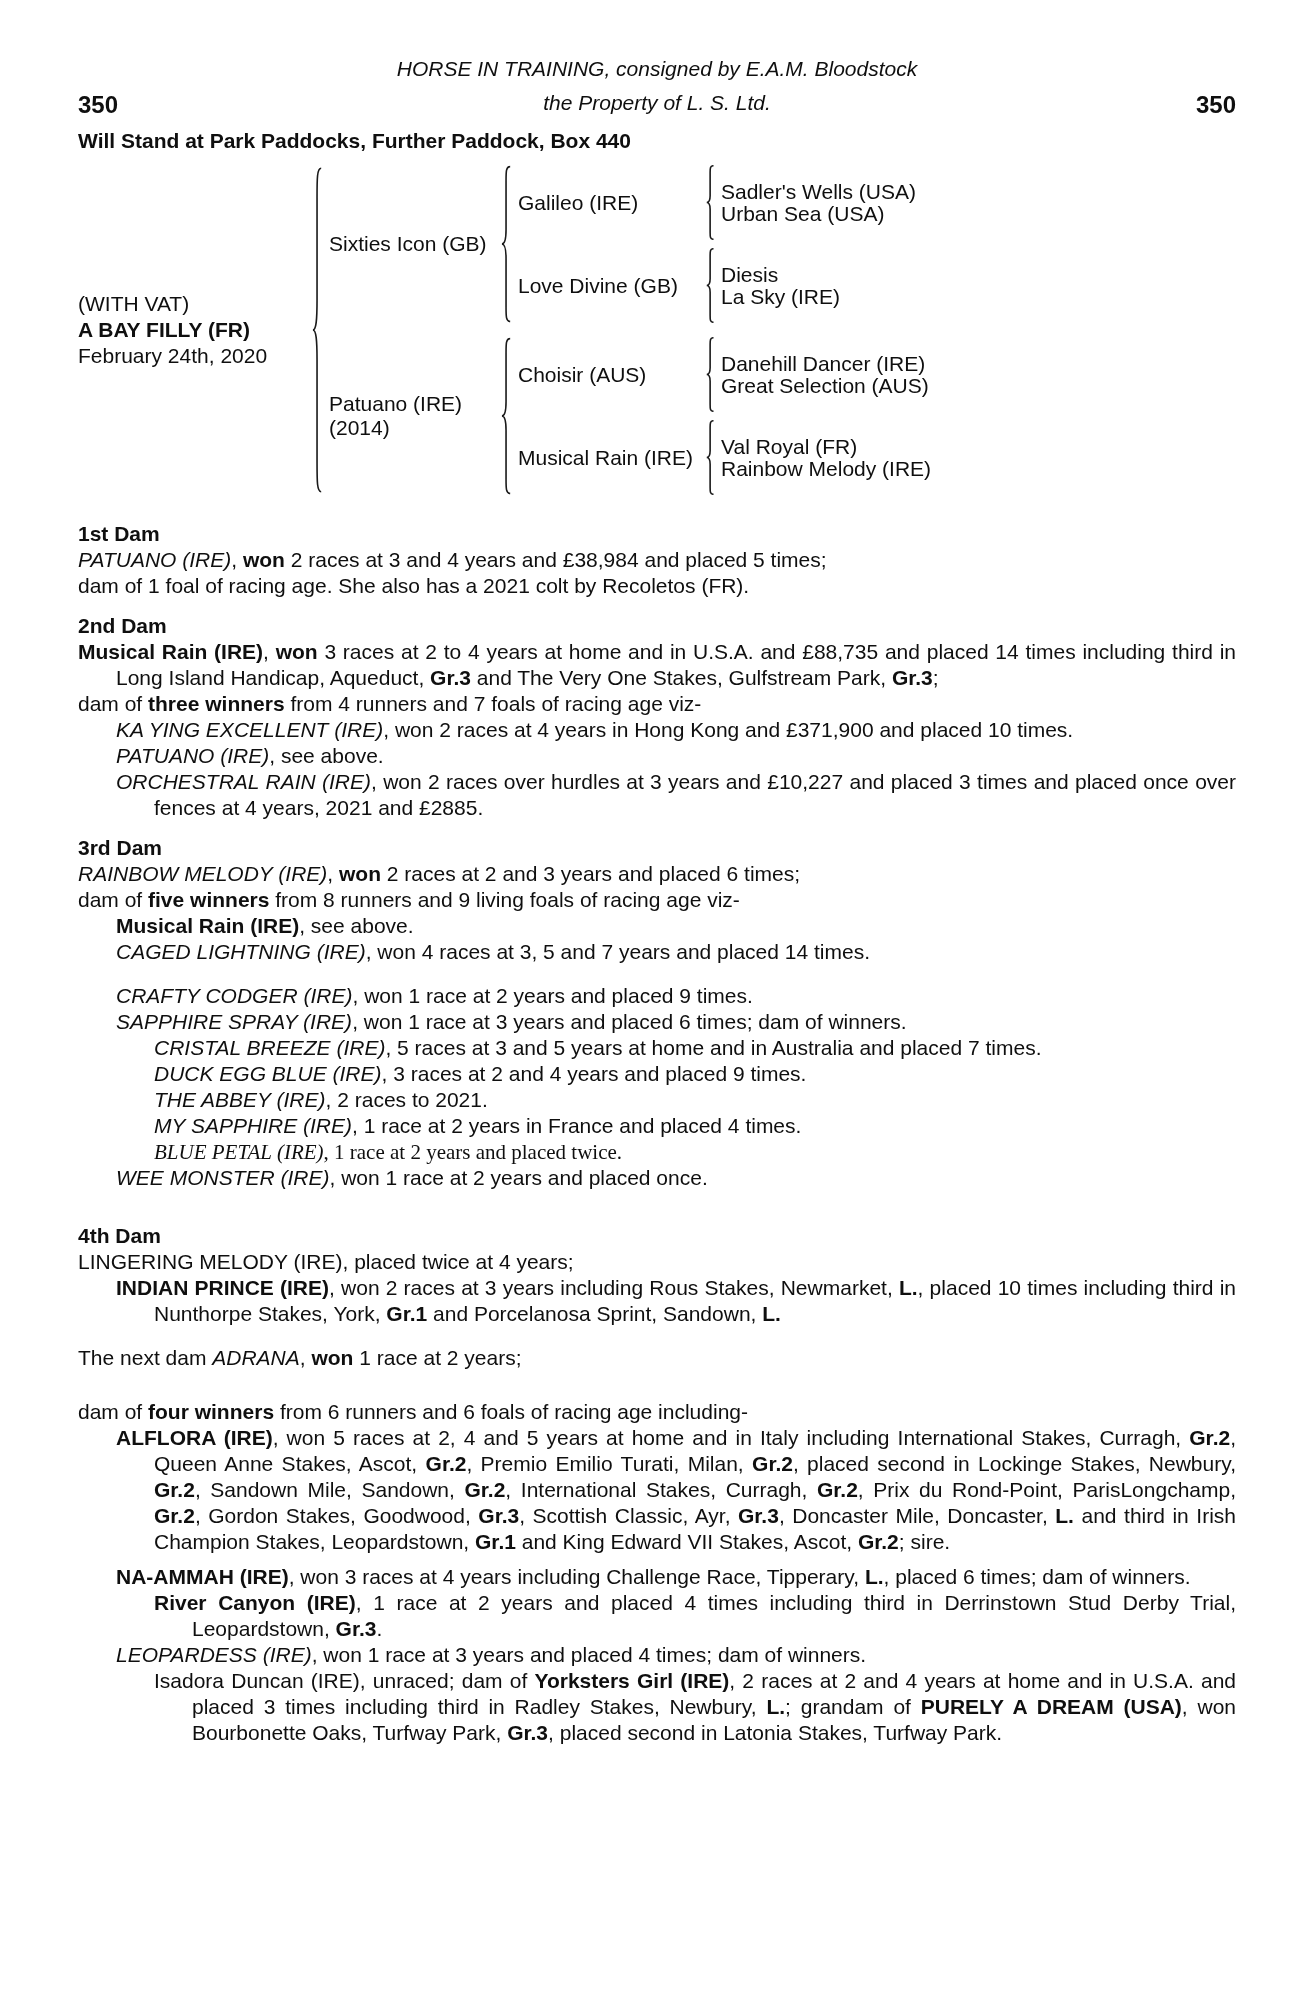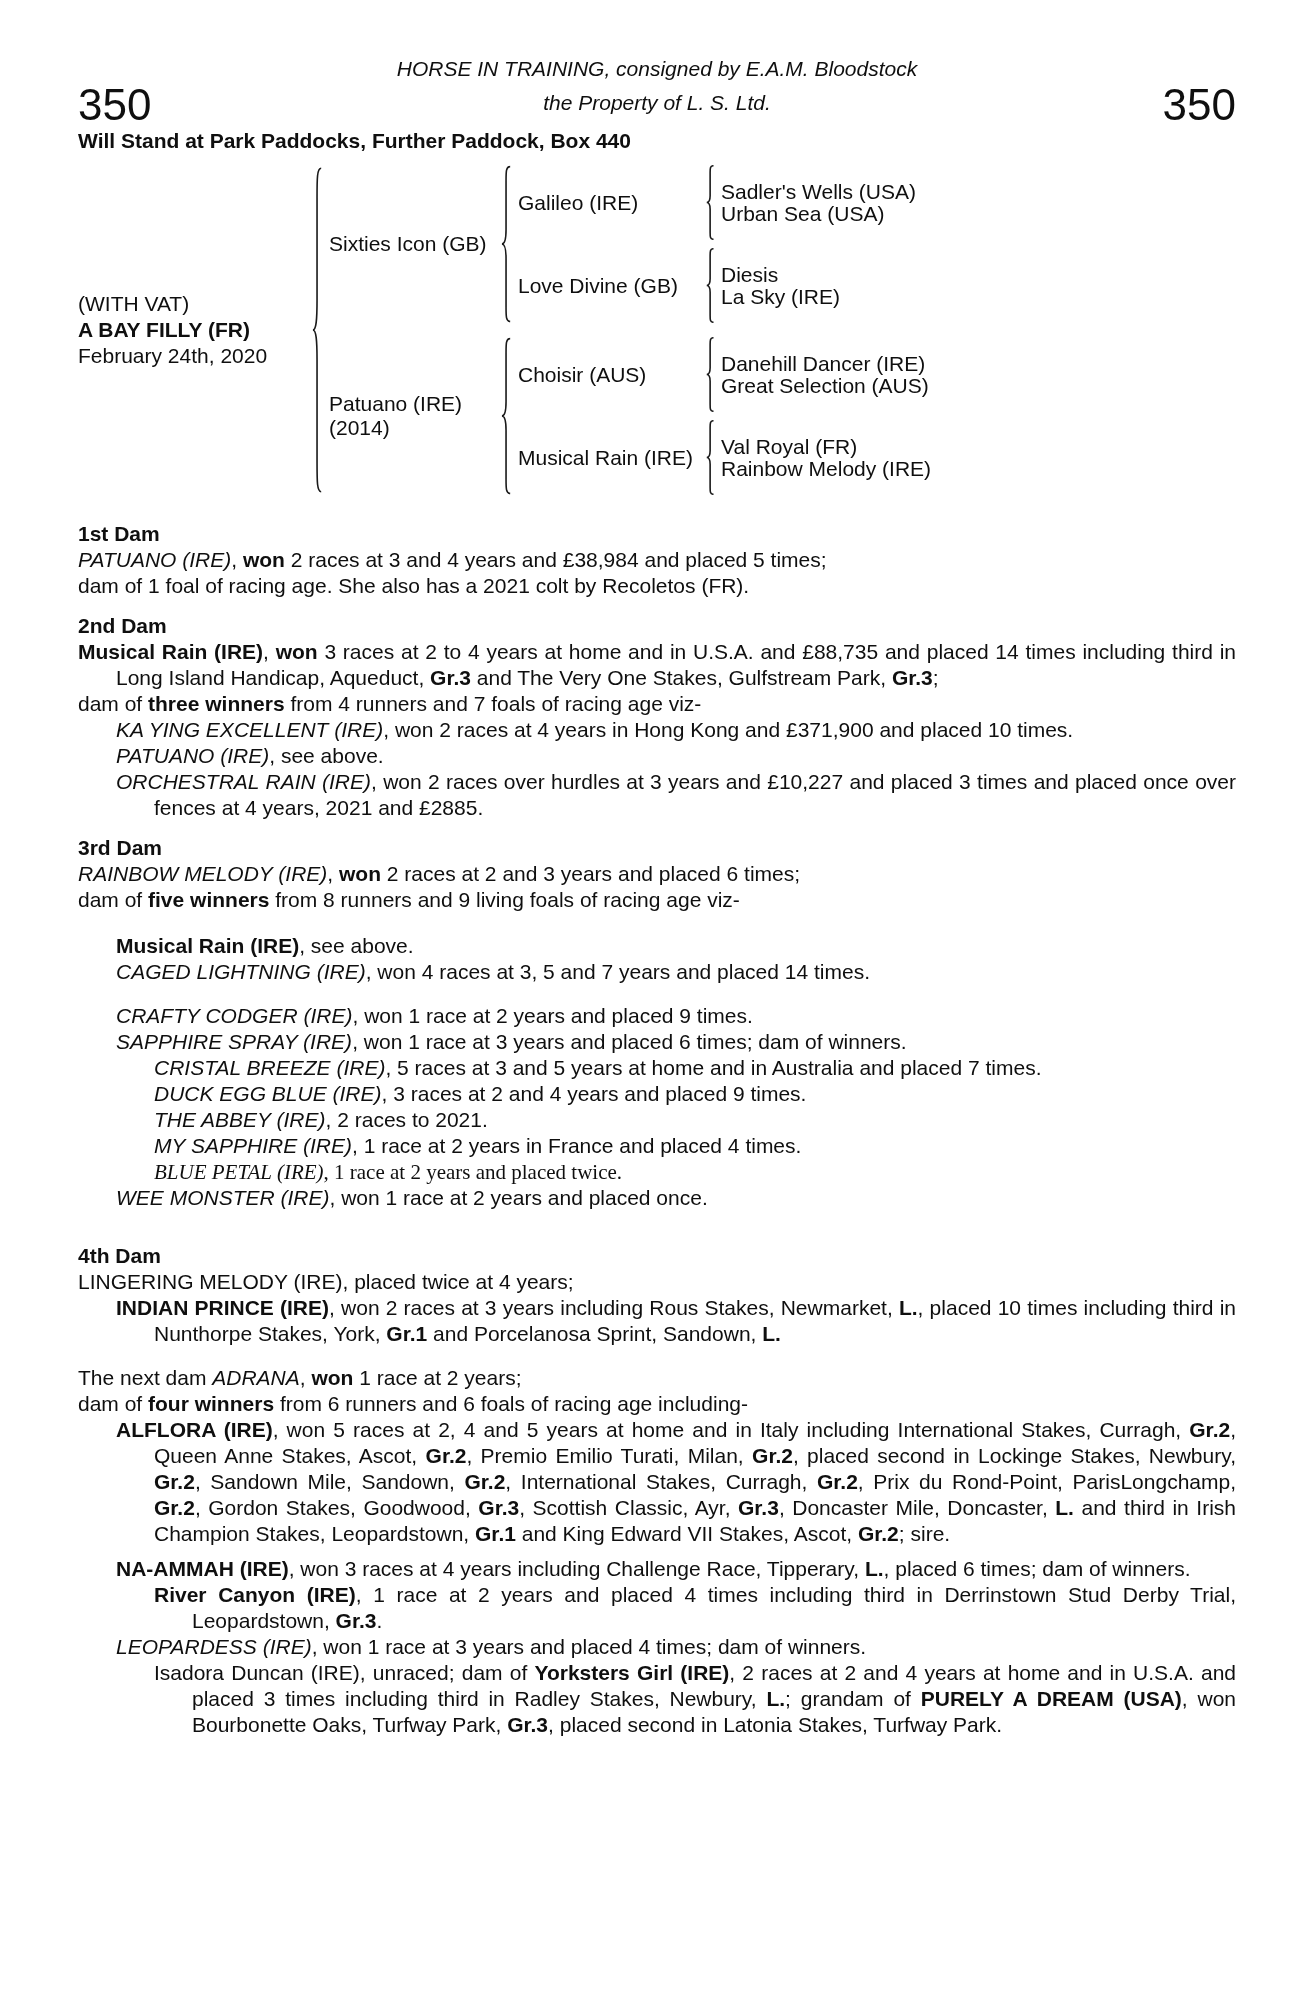--- a/index.html
+++ b/index.html
@@ -8,21 +8,21 @@
     background:#ffffff;color:#0f0f0f;
     padding:52px 78px 0 78px;
     font-family:"Liberation Sans","DejaVu Sans",sans-serif;
     font-size:21px;
     overflow:hidden;
   }
   
   .page-header{position:relative;text-align:center;line-height:34px;}
   .consign-line{font-style:italic;}
   .property-line{font-style:italic;}
-  .lot{position:absolute;bottom:-2px;font-weight:normal;font-size:44px;line-height:34px;}
+  .lot{position:absolute;bottom:-2px;font-weight:bold;font-size:24px;line-height:34px;}
   .lot-left{left:0;}
   .lot-right{right:0;}
   .stand-line{font-weight:bold;margin-top:9px;}
   
   .pedigree{display:flex;align-items:center;margin-top:12px;}
   .ped-info{width:232px;line-height:26px;flex:0 0 auto;}
   .horse-name{font-weight:bold;}
   .ped-col{display:flex;flex-direction:column;}
   .ped-col2{row-gap:14px;}
   .ped-col3{row-gap:8px;}
@@ -152,35 +152,35 @@
       <div class="para" style="padding-left: 0px; text-indent: 0px;"><span>dam of 1 foal of racing age. She also has a 2021 colt by Recoletos (FR).</span></div>
       <div class="para heading" style="padding-left: 0px; text-indent: 0px;"><span>2nd Dam</span></div>
       <div class="para" style="padding-left: 38px; text-indent: -38px;"><span class="f-b">Musical Rain (IRE)</span><span>, </span><span class="f-b">won</span><span> 3 races at 2 to 4 years at home and in U.S.A. and £88,735 and placed 14 times including third in Long Island Handicap, Aqueduct, </span><span class="f-b">Gr.3</span><span> and The Very One Stakes, Gulfstream Park, </span><span class="f-b">Gr.3</span><span>;</span></div>
       <div class="para" style="padding-left: 0px; text-indent: 0px;"><span>dam of </span><span class="f-b">three winners</span><span> from 4 runners and 7 foals of racing age viz-</span></div>
       <div class="para" style="padding-left: 76px; text-indent: -38px;"><span class="f-i">KA YING EXCELLENT (IRE)</span><span>, won 2 races at 4 years in Hong Kong and £371,900 and placed 10 times.</span></div>
       <div class="para" style="padding-left: 76px; text-indent: -38px;"><span class="f-i">PATUANO (IRE)</span><span>, see above.</span></div>
       <div class="para" style="padding-left: 76px; text-indent: -38px;"><span class="f-i">ORCHESTRAL RAIN (IRE)</span><span>, won 2 races over hurdles at 3 years and £10,227 and placed 3 times and placed once over fences at 4 years, 2021 and £2885.</span></div>
       <div class="para heading" style="padding-left: 0px; text-indent: 0px;"><span>3rd Dam</span></div>
       <div class="para" style="padding-left: 0px; text-indent: 0px;"><span class="f-i">RAINBOW MELODY (IRE)</span><span>, </span><span class="f-b">won</span><span> 2 races at 2 and 3 years and placed 6 times;</span></div>
       <div class="para" style="padding-left: 0px; text-indent: 0px;"><span>dam of </span><span class="f-b">five winners</span><span> from 8 runners and 9 living foals of racing age viz-</span></div>
-      <div class="para" style="padding-left: 76px; text-indent: -38px; margin-top: 20px;"><span class="f-b">Musical Rain (IRE)</span><span>, see above.</span></div>
+      <div class="para" style="padding-left: 76px; text-indent: -38px;"><span class="f-b">Musical Rain (IRE)</span><span>, see above.</span></div>
       <div class="para" style="padding-left: 76px; text-indent: -38px;"><span class="f-i">CAGED LIGHTNING (IRE)</span><span>, won 4 races at 3, 5 and 7 years and placed 14 times.</span></div>
       <div class="para" style="padding-left: 76px; text-indent: -38px; margin-top: 18px;"><span class="f-i">CRAFTY CODGER (IRE)</span><span>, won 1 race at 2 years and placed 9 times.</span></div>
       <div class="para" style="padding-left: 76px; text-indent: -38px;"><span class="f-i">SAPPHIRE SPRAY (IRE)</span><span>, won 1 race at 3 years and placed 6 times; dam of winners.</span></div>
       <div class="para" style="padding-left: 114px; text-indent: -38px;"><span class="f-i">CRISTAL BREEZE (IRE)</span><span>, 5 races at 3 and 5 years at home and in Australia and placed 7 times.</span></div>
       <div class="para" style="padding-left: 114px; text-indent: -38px;"><span class="f-i">DUCK EGG BLUE (IRE)</span><span>, 3 races at 2 and 4 years and placed 9 times.</span></div>
       <div class="para" style="padding-left: 114px; text-indent: -38px;"><span class="f-i">THE ABBEY (IRE)</span><span>, 2 races to 2021.</span></div>
       <div class="para" style="padding-left: 114px; text-indent: -38px;"><span class="f-i">MY SAPPHIRE (IRE)</span><span>, 1 race at 2 years in France and placed 4 times.</span></div>
       <div class="para" style="padding-left: 114px; text-indent: -38px; font-family: Liberation Serif, serif;"><span class="f-i">BLUE PETAL (IRE)</span><span>, 1 race at 2 years and placed twice.</span></div>
       <div class="para" style="padding-left: 76px; text-indent: -38px;"><span class="f-i">WEE MONSTER (IRE)</span><span>, won 1 race at 2 years and placed once.</span></div>
       <div class="para heading" style="padding-left: 0px; text-indent: 0px; margin-top: 32px;"><span>4th Dam</span></div>
       <div class="para" style="padding-left: 0px; text-indent: 0px;"><span>LINGERING MELODY (IRE), placed twice at 4 years;</span></div>
       <div class="para" style="padding-left: 76px; text-indent: -38px;"><span class="f-b">INDIAN PRINCE (IRE)</span><span>, won 2 races at 3 years including Rous Stakes, Newmarket, </span><span class="f-b">L.</span><span>, placed 10 times including third in Nunthorpe Stakes, York, </span><span class="f-b">Gr.1</span><span> and Porcelanosa Sprint, Sandown, </span><span class="f-b">L.</span></div>
       <div class="para gap-lg" style="padding-left: 0px; text-indent: 0px;"><span>The next dam </span><span class="f-i">ADRANA</span><span>, </span><span class="f-b">won</span><span> 1 race at 2 years;</span></div>
-      <div class="para" style="padding-left: 0px; text-indent: 0px;"><span>dam of </span><span class="f-b">four winners</span><span> from 6 runners and 6 foals of racing age including-</span></div>
+      <div class="para" style="padding-left: 0px; text-indent: 0px; margin-top: 28px;"><span>dam of </span><span class="f-b">four winners</span><span> from 6 runners and 6 foals of racing age including-</span></div>
       <div class="para" style="padding-left: 76px; text-indent: -38px;"><span class="f-b">ALFLORA (IRE)</span><span>, won 5 races at 2, 4 and 5 years at home and in Italy including International Stakes, Curragh, </span><span class="f-b">Gr.2</span><span>, Queen Anne Stakes, Ascot, </span><span class="f-b">Gr.2</span><span>, Premio Emilio Turati, Milan, </span><span class="f-b">Gr.2</span><span>, placed second in Lockinge Stakes, Newbury, </span><span class="f-b">Gr.2</span><span>, Sandown Mile, Sandown, </span><span class="f-b">Gr.2</span><span>, International Stakes, Curragh, </span><span class="f-b">Gr.2</span><span>, Prix du Rond-Point, ParisLongchamp, </span><span class="f-b">Gr.2</span><span>, Gordon Stakes, Goodwood, </span><span class="f-b">Gr.3</span><span>, Scottish Classic, Ayr, </span><span class="f-b">Gr.3</span><span>, Doncaster Mile, Doncaster, </span><span class="f-b">L.</span><span> and third in Irish Champion Stakes, Leopardstown, </span><span class="f-b">Gr.1</span><span> and King Edward VII Stakes, Ascot, </span><span class="f-b">Gr.2</span><span>; sire.</span></div>
       <div class="para" style="padding-left: 76px; text-indent: -38px; margin-top: 9px;"><span class="f-b">NA-AMMAH (IRE)</span><span>, won 3 races at 4 years including Challenge Race, Tipperary, </span><span class="f-b">L.</span><span>, placed 6 times; dam of winners.</span></div>
       <div class="para" style="padding-left: 114px; text-indent: -38px;"><span class="f-b">River Canyon (IRE)</span><span>, 1 race at 2 years and placed 4 times including third in Derrinstown Stud Derby Trial, Leopardstown, </span><span class="f-b">Gr.3</span><span>.</span></div>
       <div class="para" style="padding-left: 76px; text-indent: -38px;"><span class="f-i">LEOPARDESS (IRE)</span><span>, won 1 race at 3 years and placed 4 times; dam of winners.</span></div>
       <div class="para" style="padding-left: 114px; text-indent: -38px;"><span>Isadora Duncan (IRE), unraced; dam of </span><span class="f-b">Yorksters Girl (IRE)</span><span>, 2 races at 2 and 4 years at home and in U.S.A. and placed 3 times including third in Radley Stakes, Newbury, </span><span class="f-b">L.</span><span>; grandam of </span><span class="f-b">PURELY A DREAM (USA)</span><span>, won Bourbonette Oaks, Turfway Park, </span><span class="f-b">Gr.3</span><span>, placed second in Latonia Stakes, Turfway Park.</span></div>
     </div>
 
 </div>
 
 </body></html>

